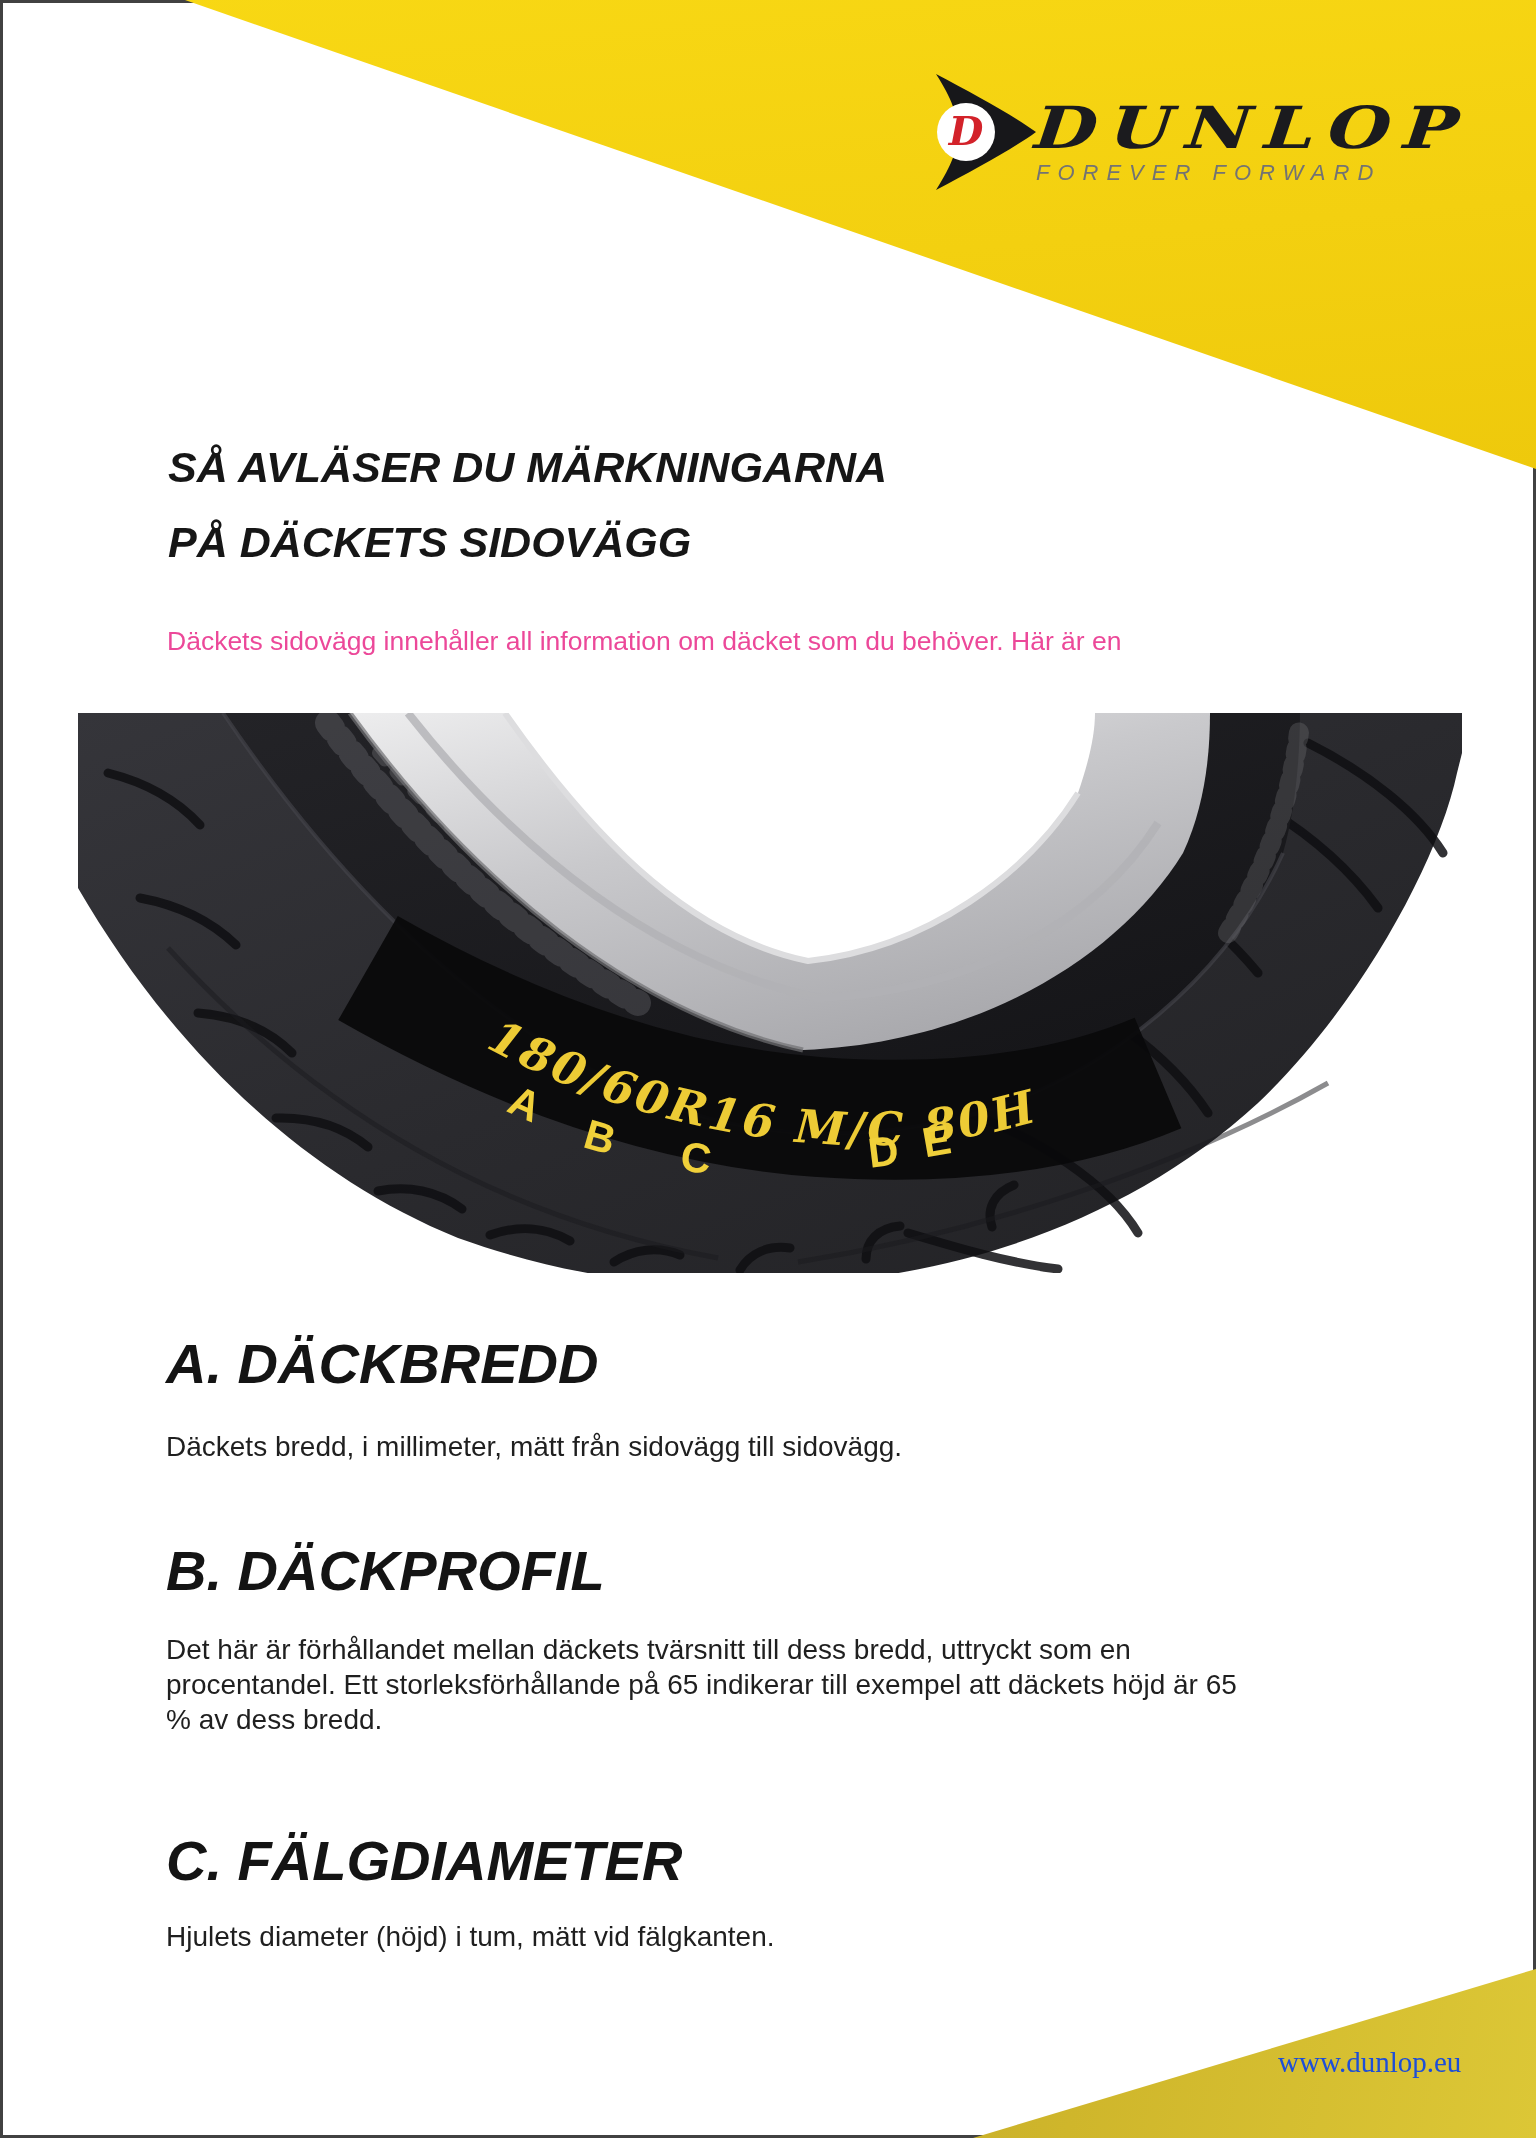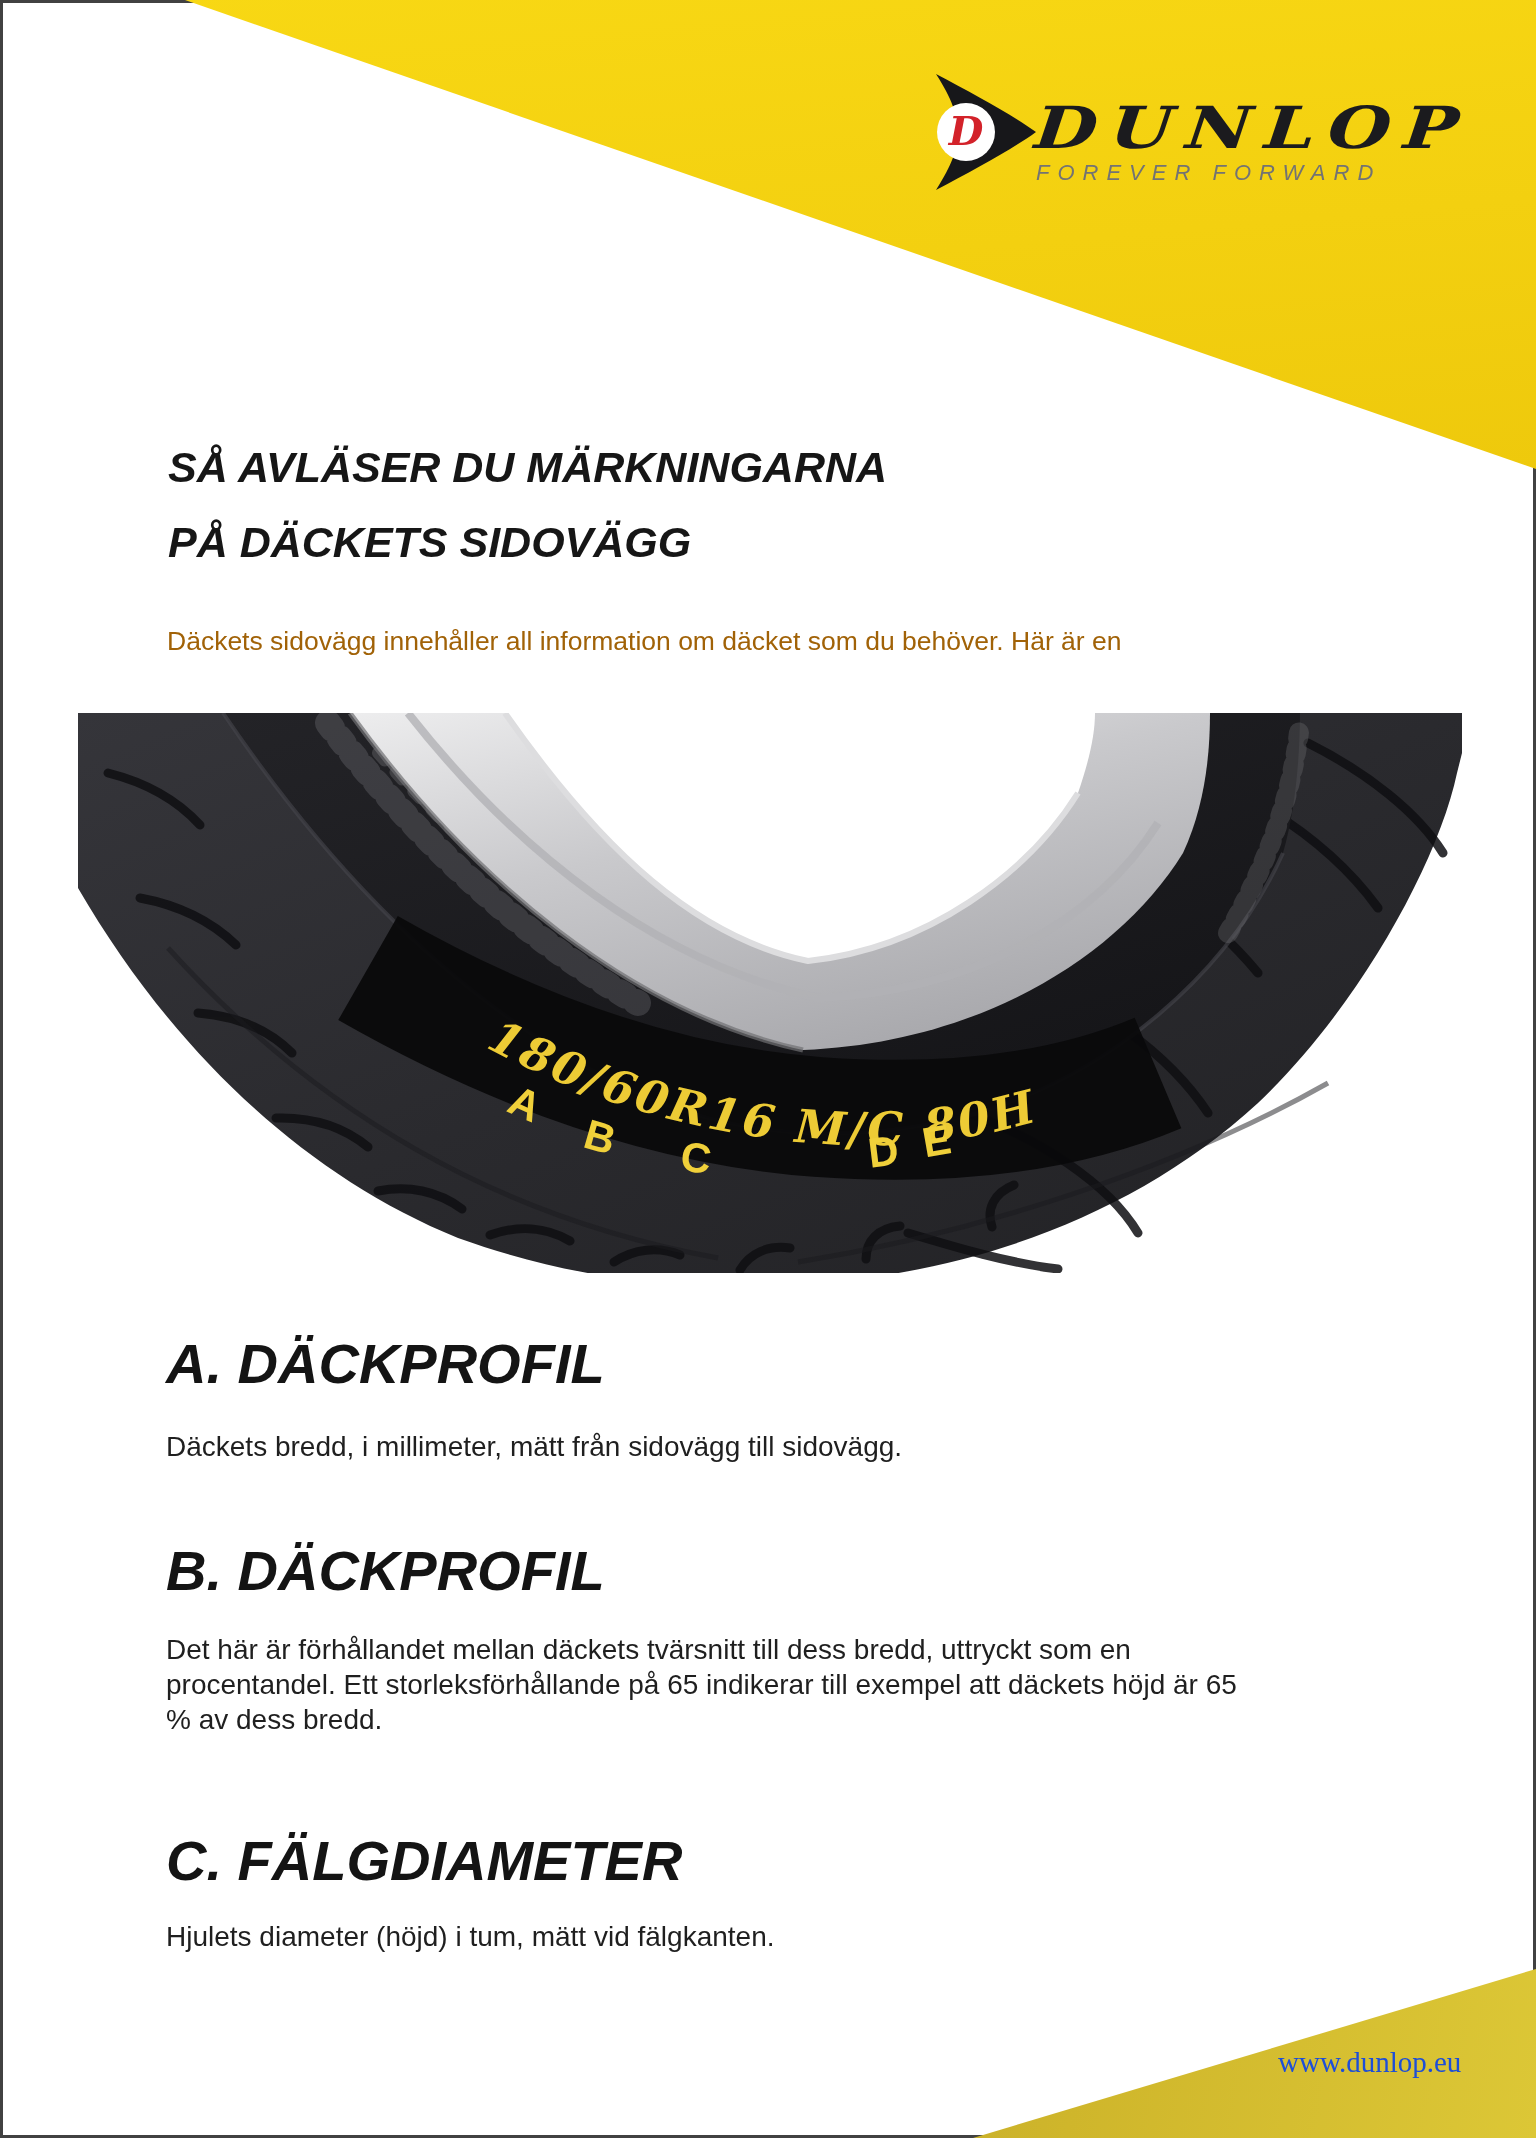--- a/index.html
+++ b/index.html
@@ -35,21 +35,21 @@
     font-size:22px;color:#737373;letter-spacing:8px;white-space:nowrap;
   }
   
   .h1{
     position:absolute;left:168px;top:430px;
     font-size:43px;line-height:75px;font-weight:bold;font-style:italic;
     color:#161616;letter-spacing:0;white-space:nowrap;
   }
   .intro{
     position:absolute;left:167px;top:624px;
-    font-size:26.5px;line-height:35px;color:#a16207;white-space:nowrap;
+    font-size:26.5px;line-height:35px;color:#ec4899;white-space:nowrap;
   }
   
   .tire-figure{position:absolute;left:78px;top:713px;width:1384px;height:560px;background:#fff;}
   
   .sec-head{
     position:absolute;left:166px;
     font-size:56px;font-weight:bold;font-style:italic;color:#141414;white-space:nowrap;
   }
   .sec-body{
     position:absolute;left:166px;
@@ -164,21 +164,21 @@
       <g font-family="Liberation Sans, sans-serif" font-weight="bold" font-size="42" fill="#f0d03a" text-anchor="middle">
         <text transform="translate(441,404) rotate(24)">A</text>
         <text transform="translate(518,438) rotate(16)">B</text>
         <text transform="translate(616,459) rotate(8)">C</text>
         <text transform="translate(807,453) rotate(-7)">D</text>
         <text transform="translate(861,442) rotate(-10)">E</text>
       </g>
     </svg>
   </div>
 
-  <div class="sec-head" style="top:1331px;">A. DÄCKPROFIL</div>
+  <div class="sec-head" style="top:1331px;">A. DÄCKBREDD</div>
   <div class="sec-body" style="top:1429px;">
     <div>Däckets bredd, i millimeter, mätt från sidovägg till sidovägg.</div>
   </div>
 
   <div class="sec-head" style="top:1538px;">B. DÄCKPROFIL</div>
   <div class="sec-body" style="top:1632px;">
     <div>Det här är förhållandet mellan däckets tvärsnitt till dess bredd, uttryckt som en</div>
     <div>procentandel. Ett storleksförhållande på 65 indikerar till exempel att däckets höjd är 65</div>
     <div>% av dess bredd.</div>
   </div>

